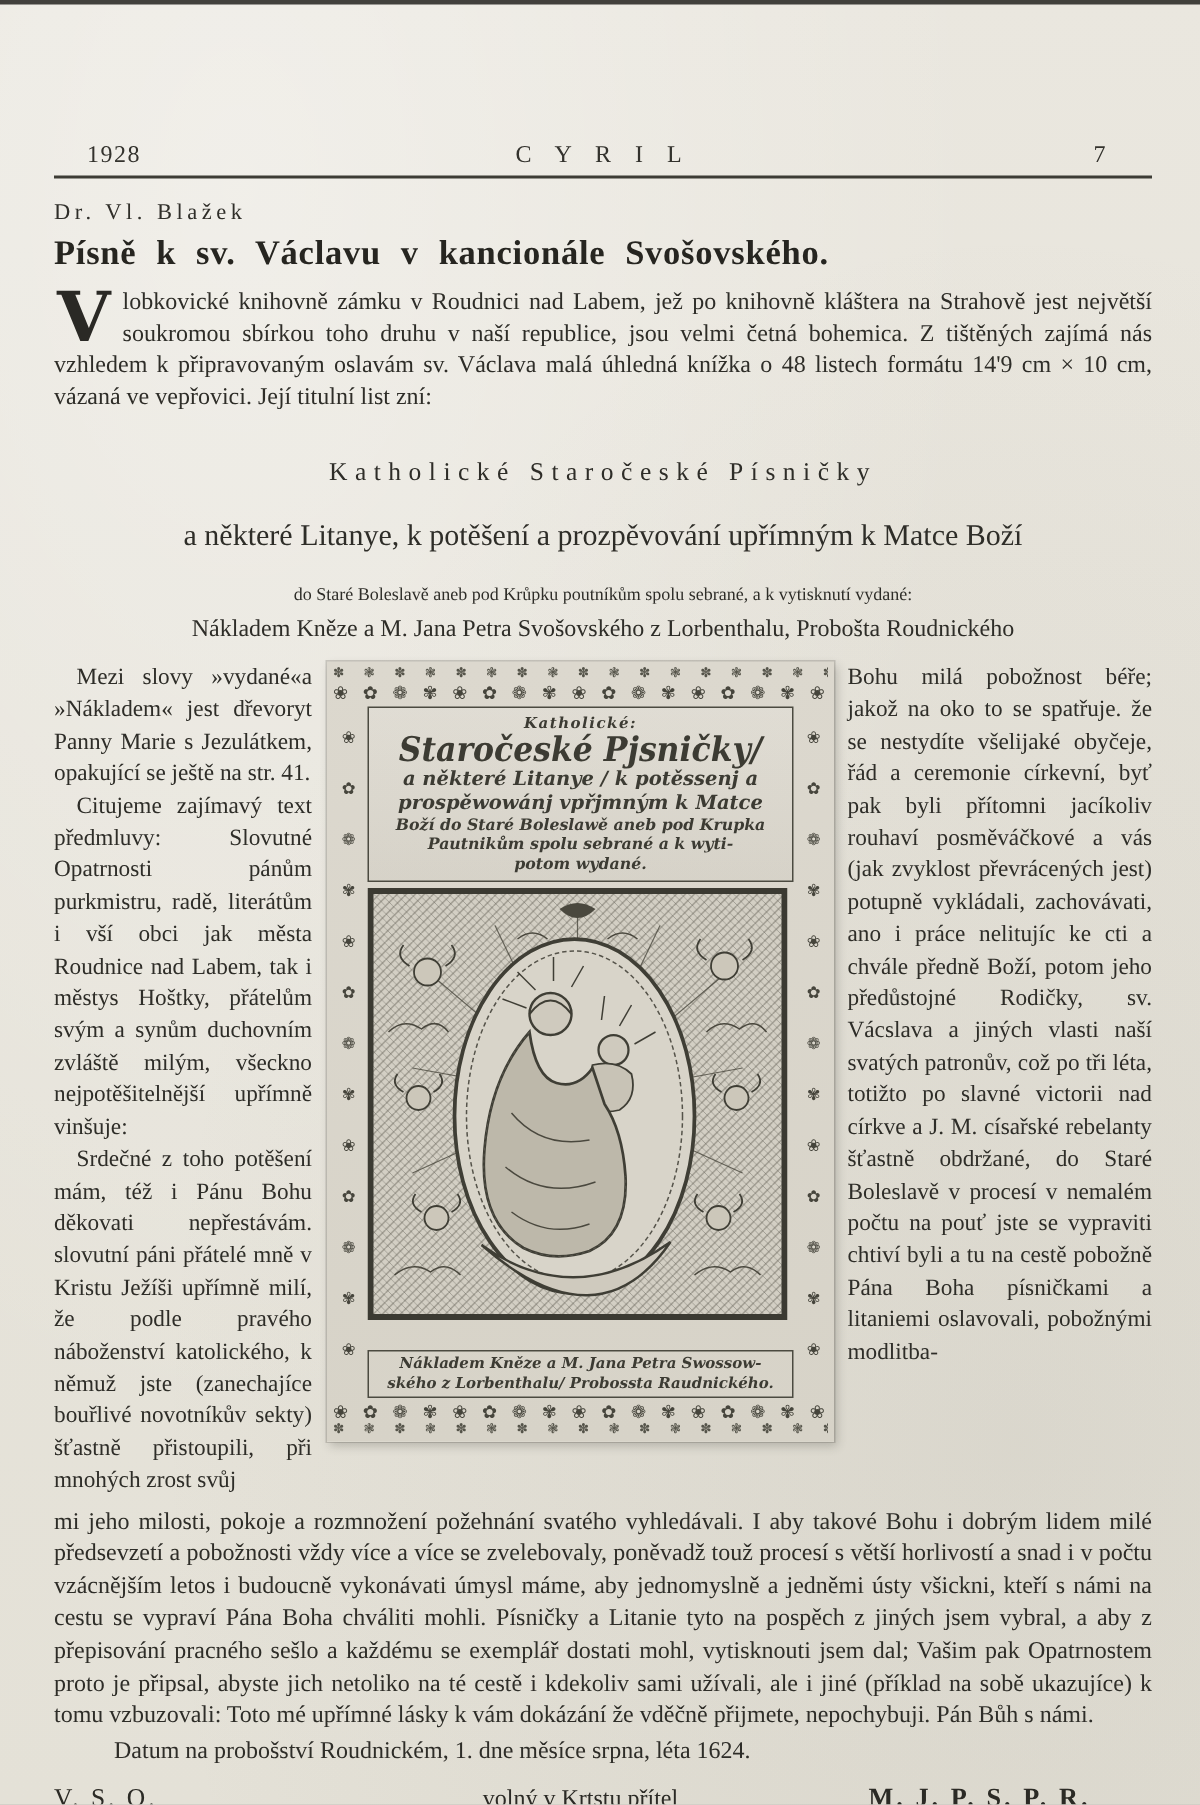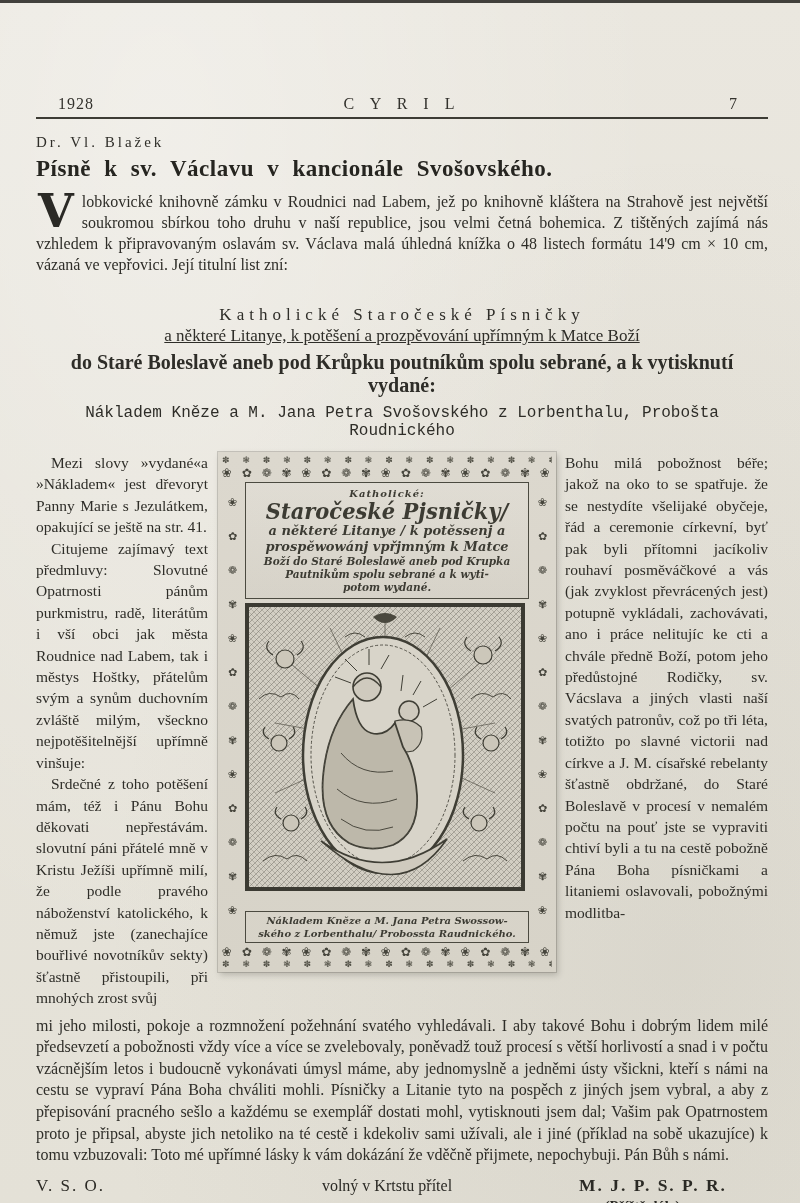--- a/index.html
+++ b/index.html
@@ -32,23 +32,23 @@
   
   .intro { margin-top: 9px; font-size: 16px; line-height: 21px; text-align: justify; color:#2e2d28; }
   .dropcap {
     float:left; font-size: 46px; line-height: 36px; padding: 2px 8px 0 2px;
     font-weight: bold; color:#2a2925; font-family:"DejaVu Serif", serif;
   }
 
   
   .tp-block { text-align:center; color:#2e2d28; }
   .tp-1 { margin-top: 30px; font-size: 17px; letter-spacing: 5px; }
-  .tp-2 { margin-top: 1px; font-size: 17px; text-decoration: underline; }
-  .tp-3 { margin-top: 5px; font-size: 20px; font-weight: bold; }
-  .tp-4 { margin-top: 7px; font-size: 16px; font-family: Liberation Mono, monospace; }
+  .tp-2 { margin-top: 21px; font-size: 20px; }
+  .tp-3 { margin-top: 20px; font-size: 12px; }
+  .tp-4 { margin-top: 7px; font-size: 16px; }
 
   
   .middle { margin-top: 12px; display:flex; align-items:flex-start; }
   .col { font-size: 15.5px; line-height: 21.4px; text-align: justify; color:#2e2d28; }
   .col p { text-indent: 15px; }
   .col p.no-indent { text-indent: 0; }
   .col-left { width: 172px; }
   .col-right { flex: 1; }
   .gutter-l { width: 10px; } .gutter-r { width: 9px; }
 
@@ -233,20 +233,21 @@
       <div class="orn-row small">✽ ❃ ✽ ❃ ✽ ❃ ✽ ❃ ✽ ❃ ✽ ❃ ✽ ❃ ✽ ❃ ✽ ❃ ✽ ❃ ✽ ❃ ✽ ❃ ✽ ❃ ✽</div>
     </div>
 
     <div class="gutter-r"></div>
     <div class="col col-right">
       <p class="no-indent">Bohu milá pobožnost béře; jakož na oko to se spatřuje. že se nestydíte všelijaké obyčeje, řád a ceremonie církevní, byť pak byli přítomni jacíkoliv rouhaví posměváčkové a vás (jak zvyklost převrácených jest) potupně vykládali, zachovávati, ano i práce nelitujíc ke cti a chvále předně Boží, potom jeho předůstojné Rodičky, sv. Vácslava a jiných vlasti naší svatých patronův, což po tři léta, totižto po slavné victorii nad církve a J. M. císařské rebelanty šťastně obdržané, do Staré Boleslavě v procesí v nemalém počtu na pouť jste se vypraviti chtiví byli a tu na cestě pobožně Pána Boha písničkami a litaniemi oslavovali, pobožnými modlitba-</p>
     </div>
   </div>
 
   <p class="bottom-par">mi jeho milosti, pokoje a rozmnožení požehnání svatého vyhledávali. I aby takové Bohu i dobrým lidem milé předsevzetí a pobožnosti vždy více a více se zvelebovaly, poněvadž touž procesí s větší horlivostí a snad i v počtu vzácnějším letos i budoucně vykonávati úmysl máme, aby jednomyslně a jedněmi ústy všickni, kteří s námi na cestu se vypraví Pána Boha chváliti mohli. Písničky a Litanie tyto na pospěch z jiných jsem vybral, a aby z přepisování pracného sešlo a každému se exemplář dostati mohl, vytisknouti jsem dal; Vašim pak Opatrnostem proto je připsal, abyste jich netoliko na té cestě i kdekoliv sami užívali, ale i jiné (příklad na sobě ukazujíce) k tomu vzbuzovali: Toto mé upřímné lásky k vám dokázání že vděčně přijmete, nepochybuji. Pán Bůh s námi.</p>
+  <p class="datum">Datum na probošství Roudnickém, 1. dne měsíce srpna, léta 1624.</p>
 
   <div class="sigrow">
     <span class="sig-left">V. S. O.</span>
     <span class="sig-center">volný v Krtstu přítel</span>
     <span class="sig-right">M. J. P. S. P. R.</span>
   </div>
   <div class="continuation">(Příště dále)</div>
 </div>
 
 </body></html>

